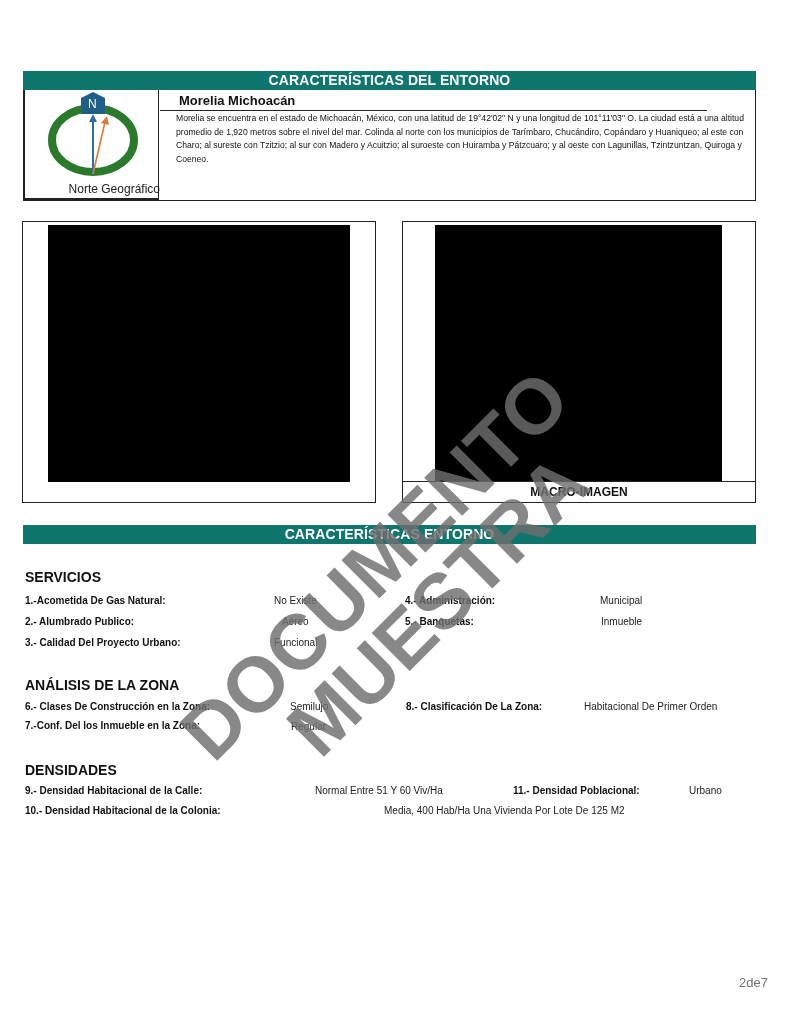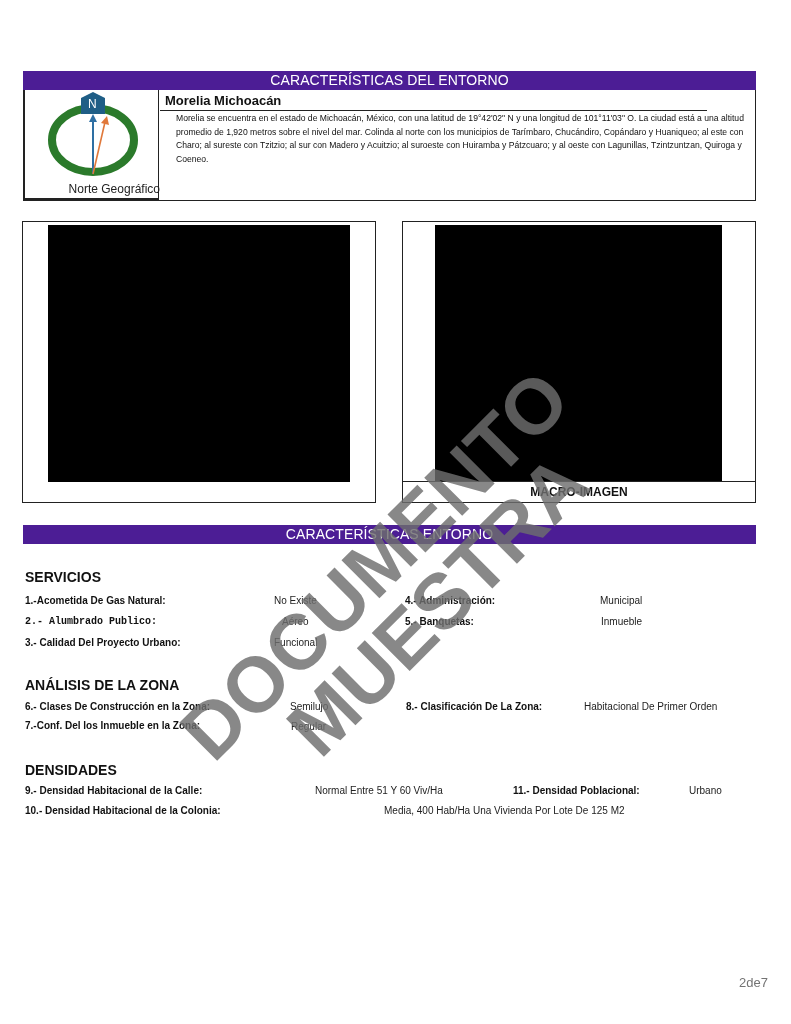--- a/index.html
+++ b/index.html
@@ -2,40 +2,40 @@
 <html><head>
 <meta charset="utf-8">
 <style>
   * { box-sizing: border-box; margin: 0; padding: 0; }
   html, body { width: 791px; height: 1024px; background: #ffffff; overflow: hidden; }
   body { position: relative; font-family: "Liberation Sans", sans-serif; color: #111; }
   .abs { position: absolute; }
 
   .section-bar {
     position: absolute; left: 23px; width: 733px; height: 19px;
-    background: #4c1d95; color: #fff; font-weight: normal; font-size: 14px;
+    background: #0f766e; color: #fff; font-weight: bold; font-size: 14px;
     text-align: center; line-height: 19px; letter-spacing: 0.1px;
   }
 
   
   .entorno-box {
     position: absolute; left: 23px; top: 90px; width: 733px; height: 111px;
     border: 1px solid #222; border-top: none;
   }
   .compass-cell {
     position: absolute; left: 0; top: 0; width: 135px; height: 110px;
     border-right: 1px solid #222; border-bottom: 2px solid #222; border-left: 1px solid #222;
   }
   .compass-caption {
     position: absolute; left: 0; width: 135px; top: 92px; text-align: right;
     font-size: 12px; color: #222;
   }
   .city-title {
     position: absolute; left: 136px; top: 0; width: 547px; height: 21px;
-    font-weight: bold; font-size: 13px; padding: 3px 0 0 5px;
+    font-weight: bold; font-size: 13px; padding: 3px 0 0 19px;
     border-bottom: 1px solid #222;
   }
   .city-desc {
     position: absolute; left: 136px; top: 22px; width: 592px;
     font-size: 8.6px; line-height: 13.5px; padding-left: 16px; color: #111;
   }
 
   
   .img-frame { position: absolute; top: 221px; height: 282px; border: 1px solid #222; }
   .img-frame .black { position: absolute; background: #000; top: 3px; height: 257px; }
@@ -84,21 +84,21 @@
 <div class="img-frame" style="left:402px;width:354px;">
   <div class="black" style="left:32px;width:287px;"></div>
   <div class="caption">MACRO-IMAGEN</div>
 </div>
 
 <div class="section-bar" style="top:525px;">CARACTERÍSTICAS ENTORNO</div>
 
 <div class="h2" style="left:25px;top:569px;">SERVICIOS</div>
 <div class="lbl" style="left:25px;top:595px;">1.-Acometida De Gas Natural:</div>
 <div class="val" style="left:274px;top:595px;">No Existe</div>
-<div class="lbl" style="left:25px;top:616px;font-family:Liberation Mono, monospace;">2.- Alumbrado Publico:</div>
+<div class="lbl" style="left:25px;top:616px;">2.- Alumbrado Publico:</div>
 <div class="val" style="left:282px;top:616px;">Aéreo</div>
 <div class="lbl" style="left:25px;top:637px;">3.- Calidad Del Proyecto Urbano:</div>
 <div class="val" style="left:274px;top:637px;">Funcional</div>
 <div class="lbl" style="left:405px;top:595px;">4.- Administración:</div>
 <div class="val" style="left:600px;top:595px;">Municipal</div>
 <div class="lbl" style="left:405px;top:616px;">5.- Banquetas:</div>
 <div class="val" style="left:601px;top:616px;">Inmueble</div>
 
 <div class="h2" style="left:25px;top:677px;">ANÁLISIS DE LA ZONA</div>
 <div class="lbl" style="left:25px;top:701px;">6.- Clases De Construcción en la Zona:</div>

